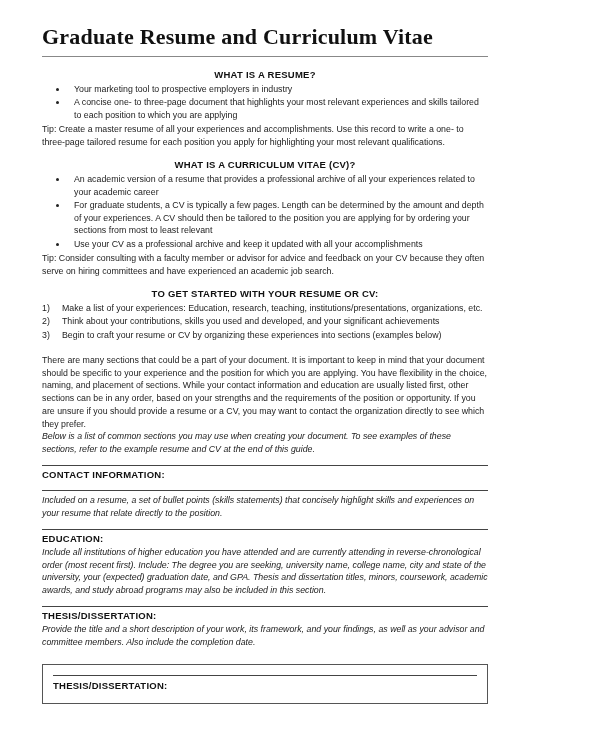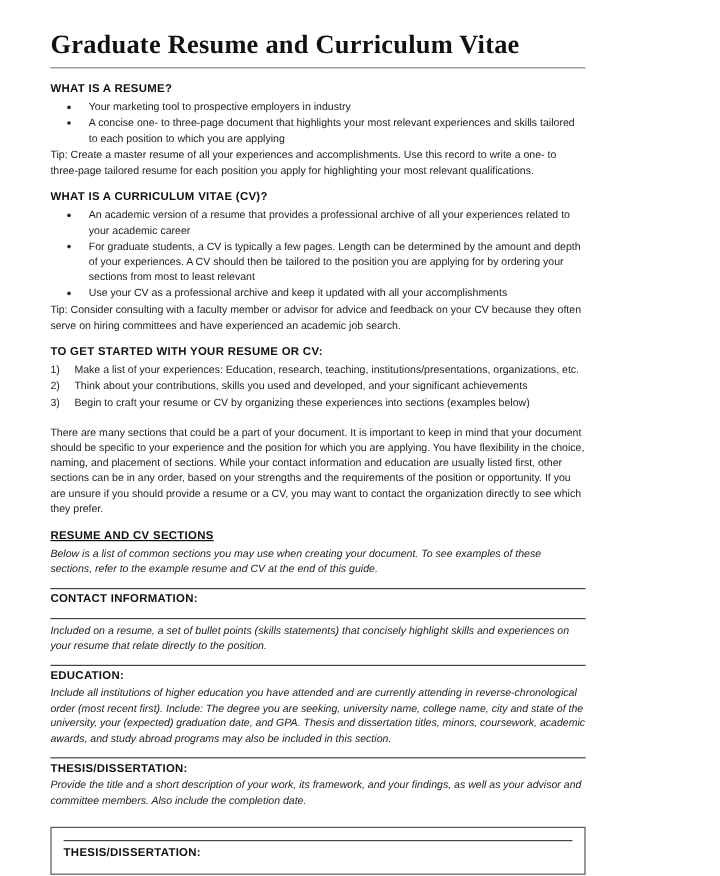--- a/index.html
+++ b/index.html
@@ -7,21 +7,21 @@
     width:600px;height:730px;background:#ffffff;color:#1a1a1a;
     font-family:"Liberation Sans",sans-serif;overflow:hidden;
   }
   .page{padding:24px 40px 0 42px;box-sizing:border-box;width:528px;height:730px;}
   .doc-title{
     font-family:"Liberation Serif",serif;font-size:22px;font-weight:700;
     margin:0;color:#111;letter-spacing:0.2px;
   }
   .title-rule{border:none;border-top:1px solid #888;margin:6px 0 12px 0;}
   .sec-heading{
-    font-weight:700;font-size:9.5px;margin:11px 0 3px 0;letter-spacing:0.25px;color:#111;
+    font-weight:700;font-size:9.5px;margin:11px 0 3px 0;letter-spacing:0.25px;color:#111;text-align:center;
   }
   .sec-heading.underlined{text-decoration:underline;}
   .body-text{font-size:8.8px;line-height:1.42;margin:0 0 2px 0;color:#222;font-style:italic;}
   .tip-text{font-size:8.8px;line-height:1.42;margin:2px 0 0 0;color:#222;}
   ul.bullets{margin:2px 0 2px 0;padding-left:26px;list-style:disc;}
   ul.bullets li{font-size:8.8px;line-height:1.42;margin:0 0 1px 0;padding-left:6px;color:#222;}
   .num-row{display:flex;font-size:8.8px;line-height:1.5;color:#222;}
   .num-row .num{flex:0 0 20px;}
   .num-row .num-text{flex:1;}
   .overview{font-size:8.8px;line-height:1.45;margin:12px 0 0 0;color:#222;}
@@ -71,21 +71,20 @@
     </div>
     <div class="num-row">
       <span class="num">3)</span>
       <span class="num-text">Begin to craft your resume or CV by organizing these experiences into sections (examples below)</span>
     </div>
   </div>
 
   <p class="overview">There are many sections that could be a part of your document. It is important to keep in mind that your document should be specific to your experience and the position for which you are applying. You have flexibility in the choice, naming, and placement of sections. While your contact information and education are usually listed first, other sections can be in any order, based on your strengths and the requirements of the position or opportunity. If you are unsure if you should provide a resume or a CV, you may want to contact the organization directly to see which they prefer.</p>
 
   <div>
-    <div class="sec-heading underlined">RESUME AND CV SECTIONS</div>
     <p class="body-text">Below is a list of common sections you may use when creating your document. To see examples of these sections, refer to the example resume and CV at the end of this guide.</p>
   </div>
 
   <hr class="rule">
   <div>
     <div class="entry-heading">CONTACT INFORMATION:</div>
   </div>
 
   <hr class="rule">
   <div>

